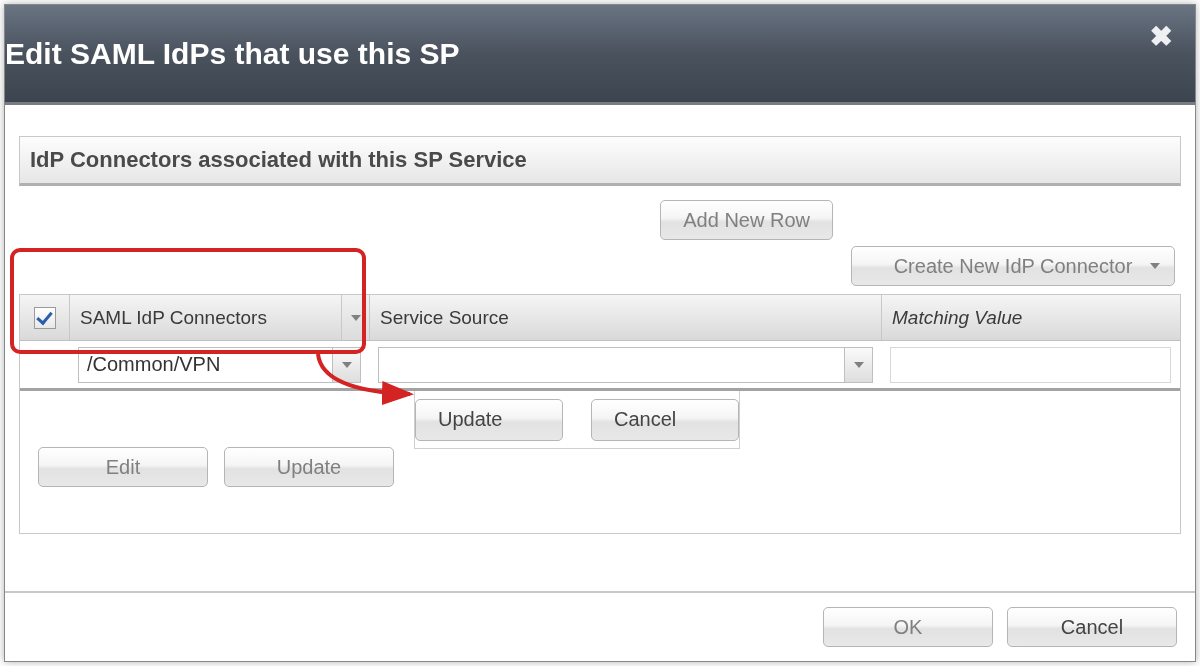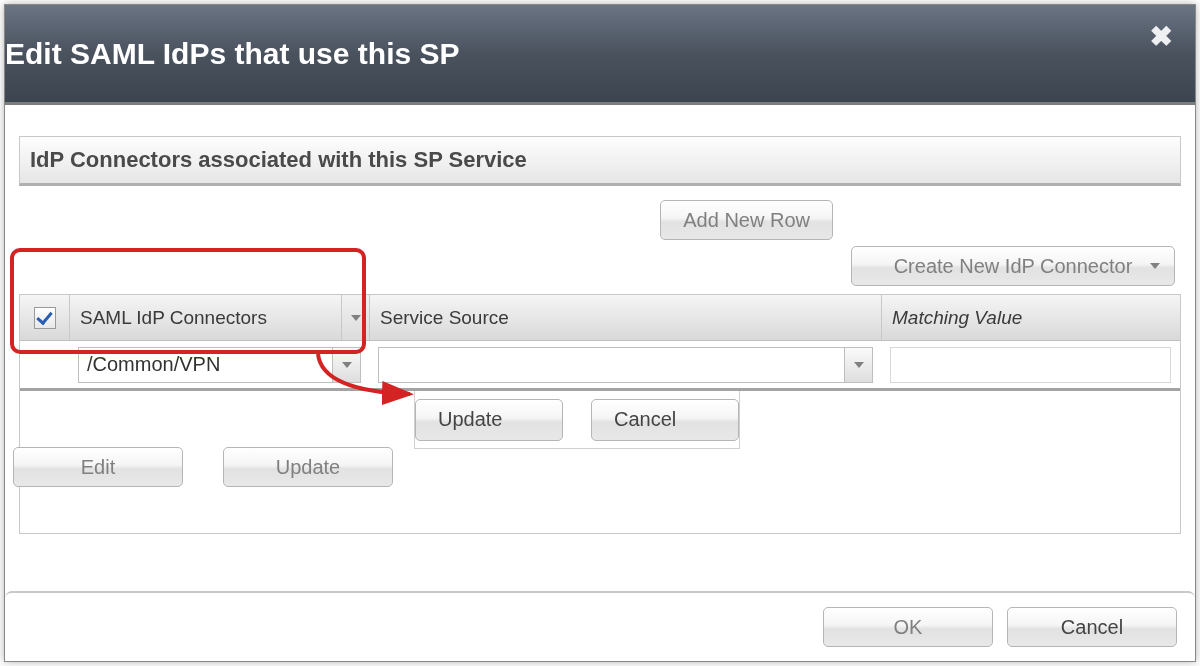--- a/index.html
+++ b/index.html
@@ -168,34 +168,33 @@
     border-top: none;
     display: flex;
     align-items: center;
     justify-content: center;
     gap: 28px;
     background: #fff;
   }
   .btn.upd { height:42px; width: 178px; font-size: 20px; color:#444; }
   .bottom-editdel {
     position: absolute;
-    left: 8px; bottom: 104px;
-    display: flex; gap: 40px;
+    left: 33px; bottom: 104px;
+    display: flex; gap: 16px;
   }
   .btn.wide { width: 170px; justify-content:center; }
   .footer {
     border-top: 2px solid #c8c8c8;
     height: 70px;
     display:flex;
     justify-content:flex-end;
     align-items:center;
     gap: 14px;
     padding-right: 18px;
     background: #fff;
-    border-radius: 7px;
   }
   .btn.footerbtn { width: 170px; justify-content:center; font-size:20px; }
 
   
   .red-box {
     position: absolute;
     left: 10px; top: 248px;
     width: 356px; height: 106px;
     border: 4px solid #d32323;
     border-radius: 10px;

